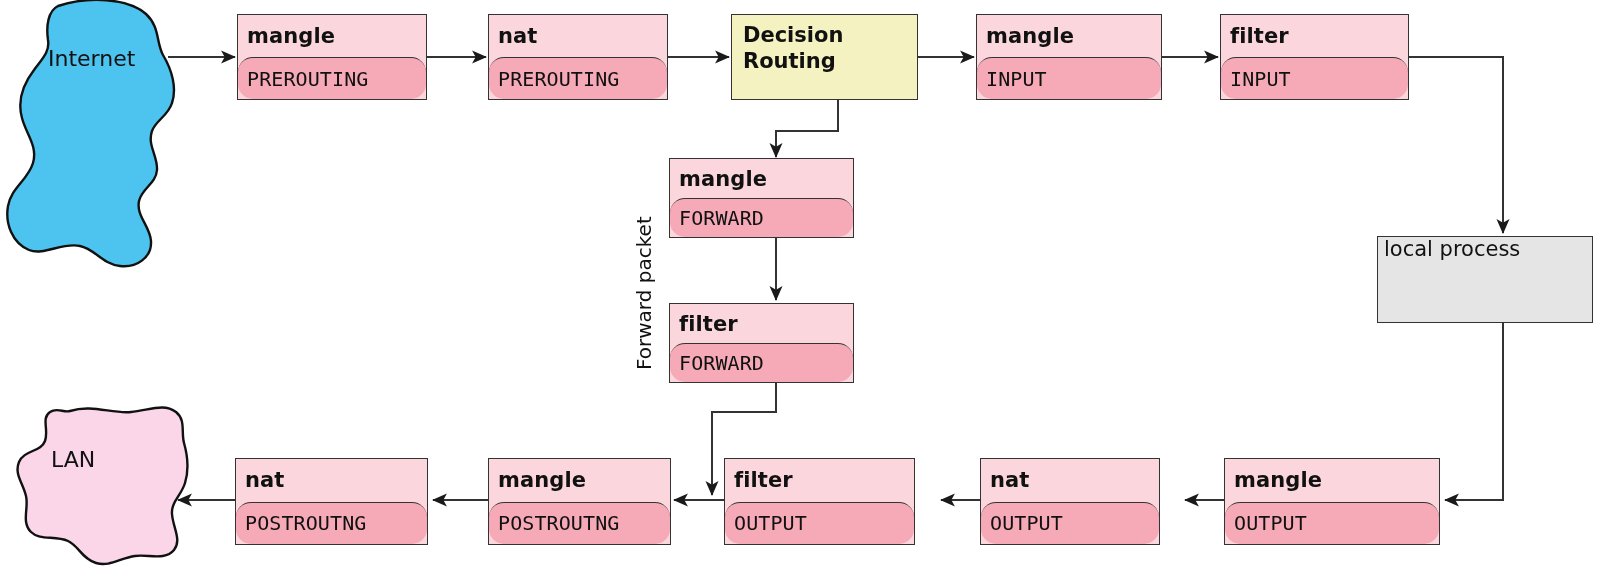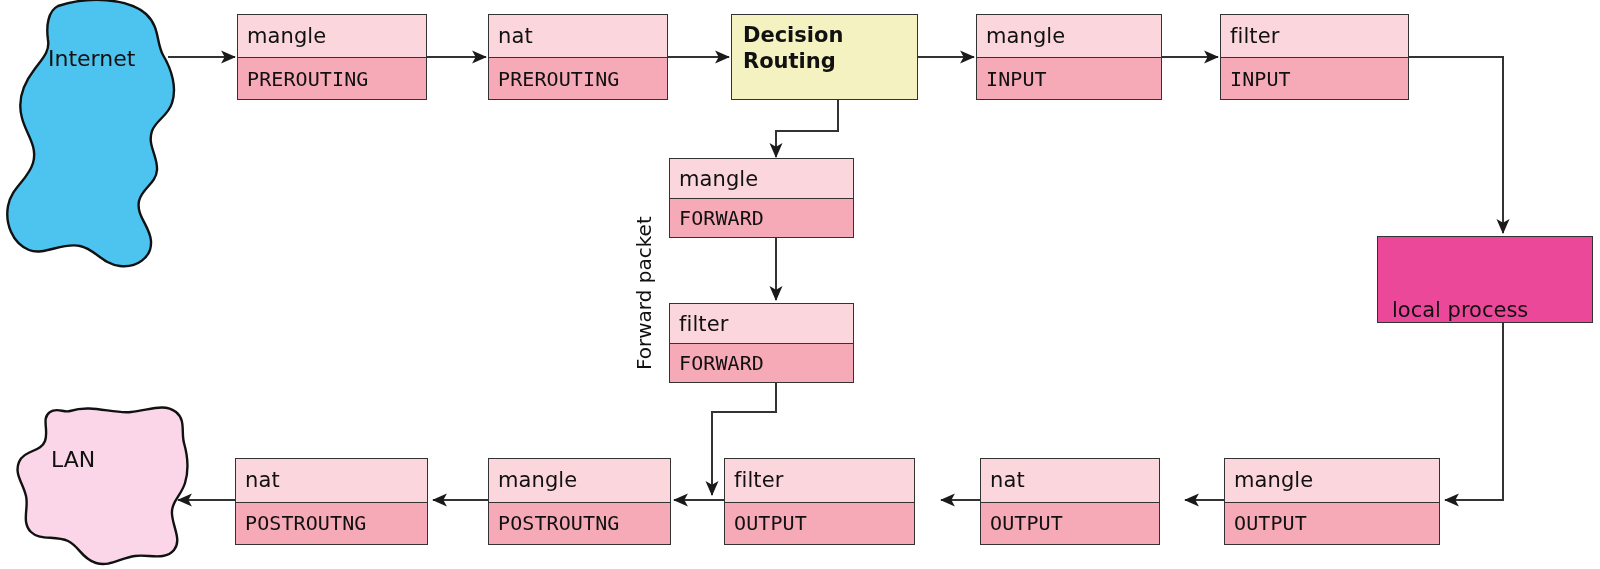--- a/index.html
+++ b/index.html
@@ -40,51 +40,52 @@
     align-items: center;
     padding-left: 9px;
     font-size: 21px;
     color: #111111;
     letter-spacing: 0.1px;
     white-space: nowrap;
     overflow: hidden;
   }
   .chain-table {
     background: #fbd7dd;
-    font-weight: normal;
+    font-weight: bold;
   }
   .chain-name {
     background: #f6a9b6;
     border-top: 1.4px solid #333333;
     font-family: "DejaVu Sans Mono", monospace;
     font-size: 20px;
     font-weight: normal;
+    border-radius: 15px;
   }
   
   .decision-box {
     position: absolute;
     box-sizing: border-box;
     border: 1.6px solid #333333;
     background: #f4f2c0;
     padding: 8px 0 0 11px;
     font-size: 21px;
     font-weight: bold;
     color: #111111;
     line-height: 1.22;
     z-index: 5;
   }
   
   .process-box {
     position: absolute;
     box-sizing: border-box;
     border: 1.6px solid #333333;
-    background: #ec4899;
+    background: #e5e5e5;
     display: flex;
-    align-items: flex-end;
-    padding-left: 14px;
+    align-items: flex-start;
+    padding-left: 6px;
     font-size: 21px;
     color: #111111;
     z-index: 5;
   }
   
   .cloud-label {
     position: absolute;
     font-size: 22px;
     font-weight: normal;
     color: #111111;

